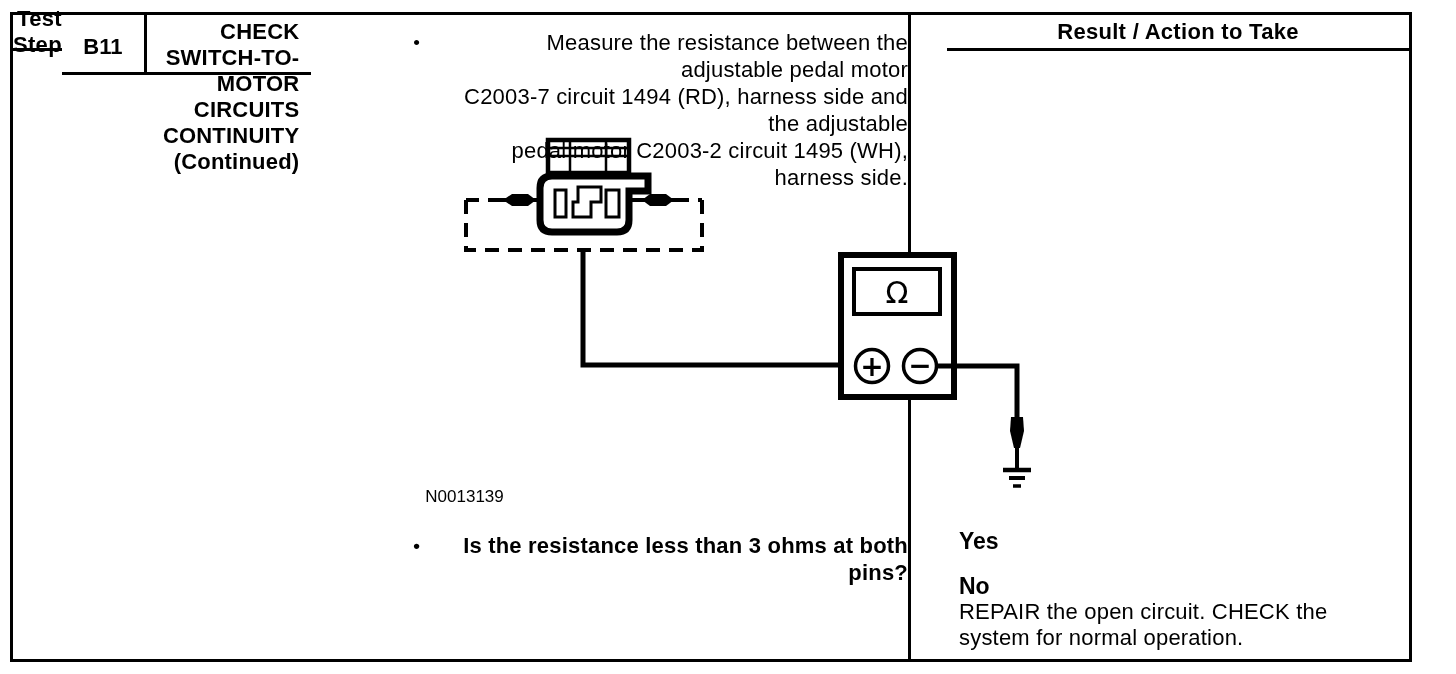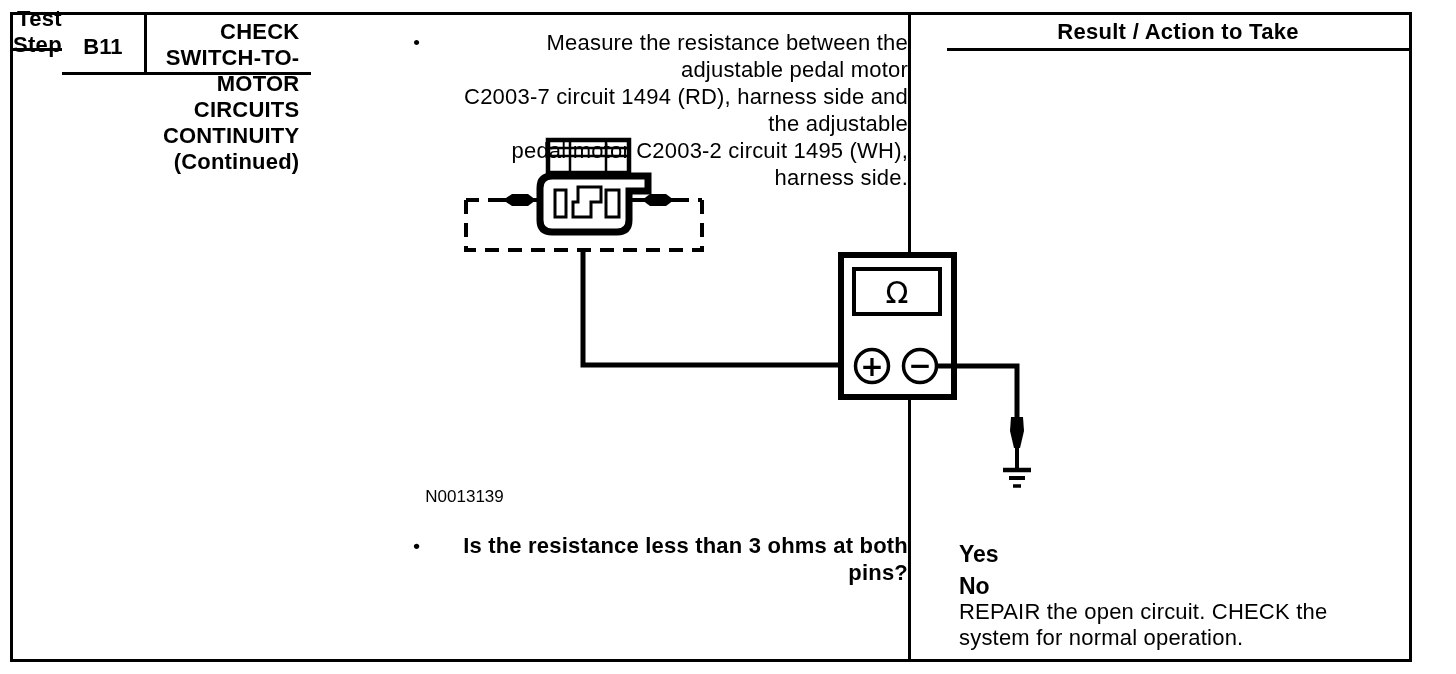--- a/index.html
+++ b/index.html
@@ -53,21 +53,21 @@
   .bullet-2 { top: 517px; left: 102px; font-weight: bold; letter-spacing: 0.2px; }
   .bullet-glyph { font-size: 19px; line-height: 27px; }
   .instruction { white-space: pre-line; max-width: 715px; letter-spacing: 0.2px; }
 
   .figure { position: absolute; left: 147px; top: 122px; width: 600px; height: 355px; }
   .figure-caption { position: absolute; left: 114px; top: 472px; font-size: 17px; }
 
   .result-body {
     flex: 1;
     display: flex; flex-direction: column; justify-content: flex-end;
-    padding: 0 10px 8px 12px; gap: 7px;
+    padding: 0 10px 8px 12px; gap: 20px;
     font-size: 22px; line-height: 26px;
   }
   .result-answer { font-weight: bold; font-size: 23px; line-height: 25px; }
   .result-action { white-space: pre-line; letter-spacing: 0.2px; }
 
   svg .ink { stroke: #000; fill: none; }
   svg text { font-family: "DejaVu Sans", "Liberation Sans", sans-serif; }
 </style>
 </head>
 <body>

